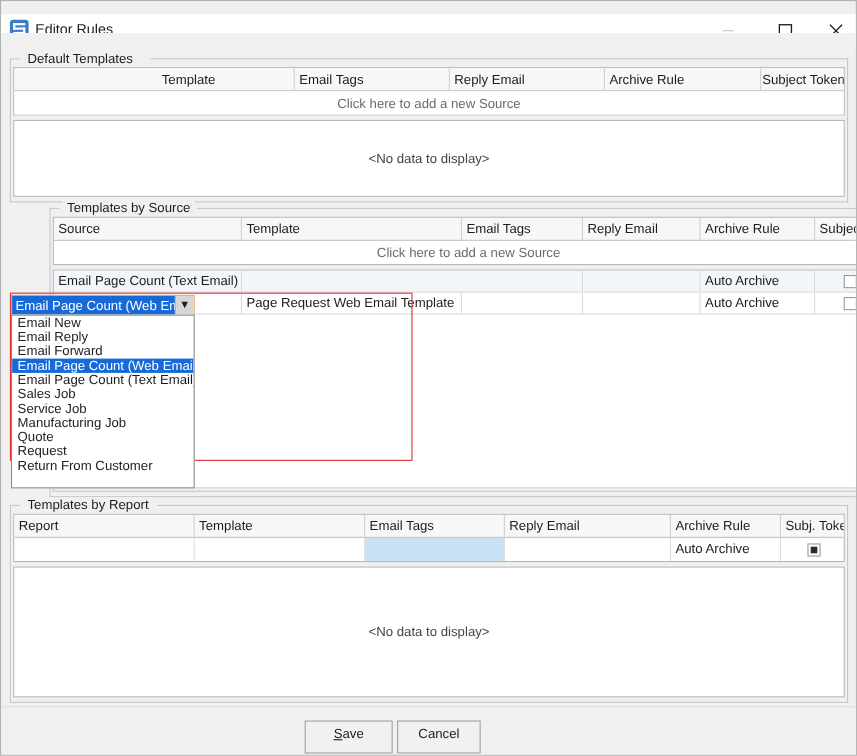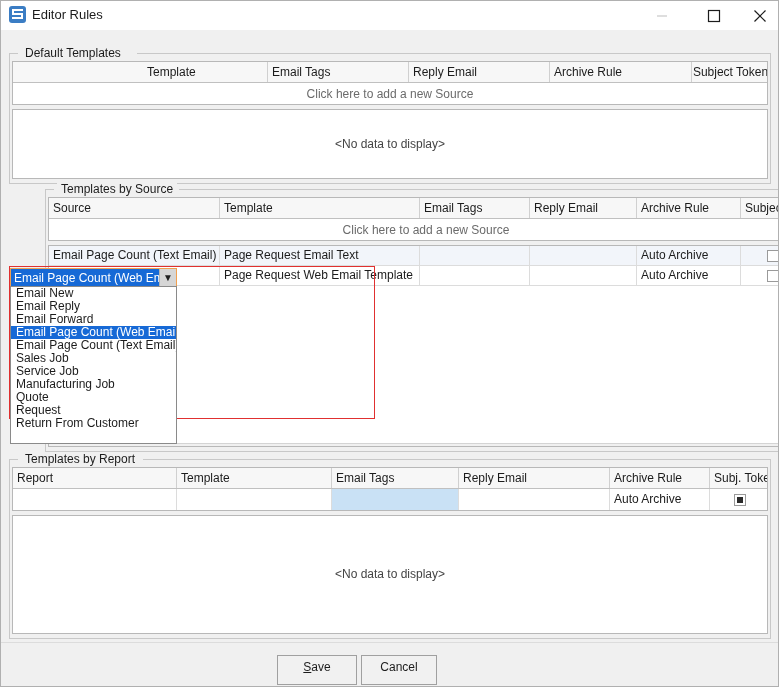--- a/index.html
+++ b/index.html
@@ -24,21 +24,21 @@
     width: 779px; height: 687px;
     background: #f0f0f0;
     border: 1px solid #b0b0b0;
     box-sizing: border-box;
     overflow: hidden;
   }
 
   
   #titlebar {
     position: absolute;
-    left: 0; top: 0;
+    left: 0; top: 12px;
     width: 777px;
     height: 29px;
     background: #ffffff;
     box-sizing: border-box;
   }
   #app-icon {
     position: absolute;
     left: 8px; top: 5px;
     width: 17px; height: 17px;
     background: #3b7dc4;
@@ -394,21 +394,20 @@
           <div class="hcell" style="left:588px;width:104px;">Archive Rule</div>
           <div class="hcell last" style="left:692px;width:64px;">Subject Token</div>
         </div>
         <div class="newrow" style="top:21px;">Click here to add a new Source</div>
       </div>
 
       <div class="grid" style="left:3px; top:63px; width:756px; height:202px;">
 
         <div class="drow alt" style="top:0;">
           <div class="dcell" style="left:0;   width:171px;">Email Page Count (Text Email)</div>
-          <div class="dcell" style="left:171px;width:200px;">Page Request Email Text</div>
           <div class="dcell" style="left:371px;width:110px;"></div>
           <div class="dcell" style="left:481px;width:107px;"></div>
           <div class="dcell" style="left:588px;width:104px;">Auto Archive</div>
           <div class="dcell center last" style="left:692px;width:64px;">
             <span class="cbox"></span>
           </div>
         </div>
 
         <div class="drow" style="top:20px;">
           <div class="dcell" style="left:0;   width:171px;"></div>

